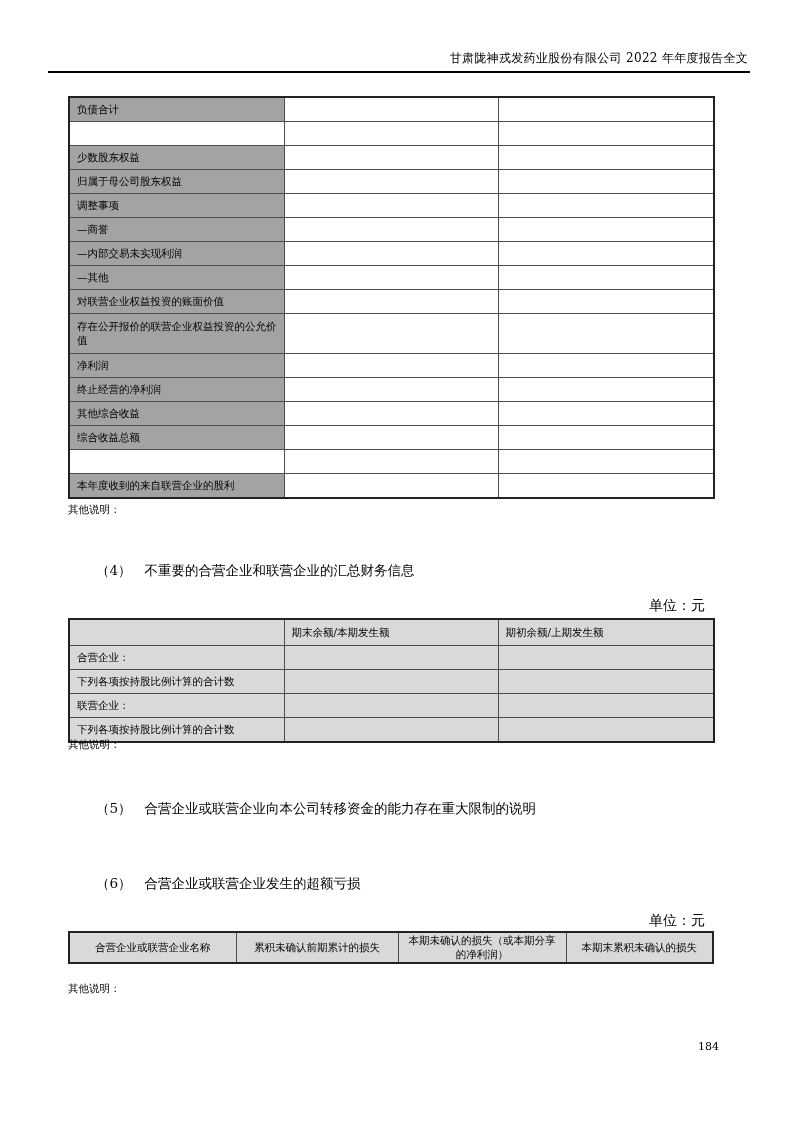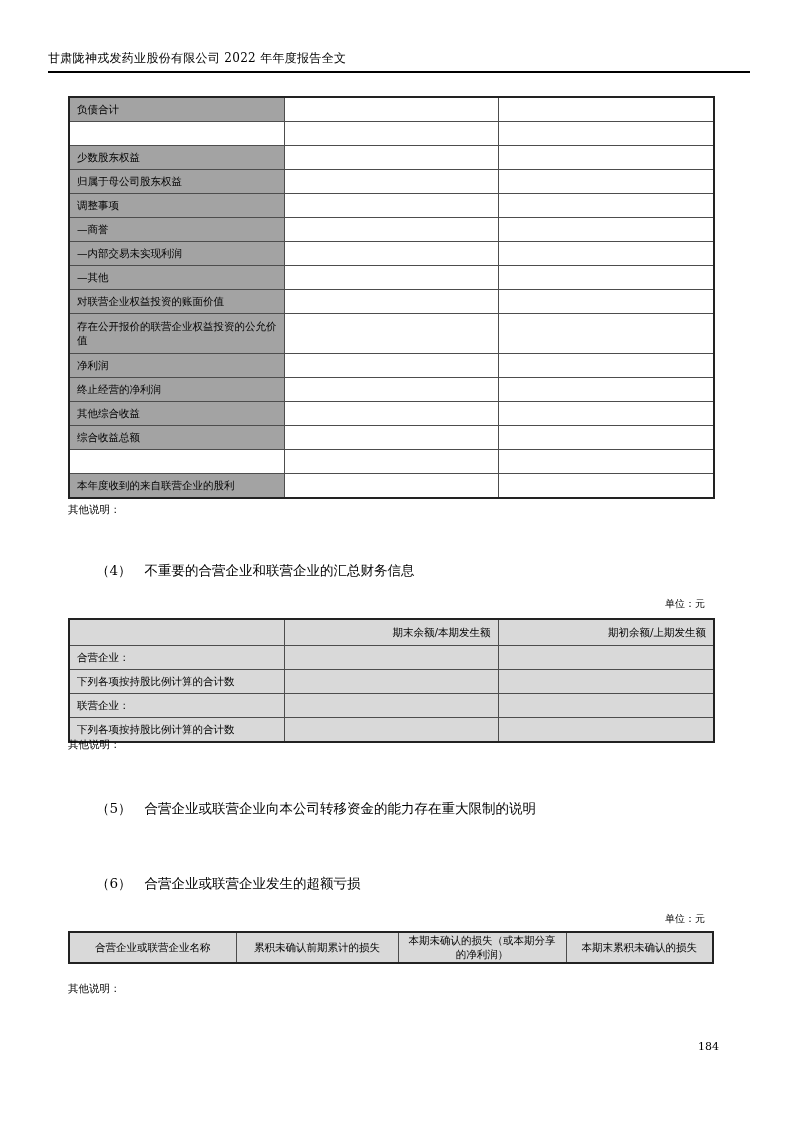--- a/index.html
+++ b/index.html
@@ -11,20 +11,21 @@
     color: #000000;
     font-family: "DejaVu Serif", "Liberation Serif", serif;
     overflow: hidden;
     margin: 0 auto;
   }
 
   
   .doc-header {
     position: absolute;
     top: 50px; left: 48px; width: 700px;
+    text-align: right;
     font-size: 12px;
     letter-spacing: 0.3px;
     white-space: nowrap;
   }
   .header-rule {
     position: absolute;
     top: 71px; left: 48px; width: 702px; height: 2px;
     background: #000000;
   }
 
@@ -46,21 +47,21 @@
     line-height: 1.3;
     overflow: hidden;
   }
   .t1 { top: 96px; }
   .t1 td.lbl { background: #a3a3a3; }
   .t1 tr.blank td.lbl { background: #ffffff; }
   .t1 tr.tall td { height: 37px; }
 
   .t2 { top: 618px; }
   .t2 td { background: #d9d9d9; }
-  .t2 tr.hdr td { height: 23px; text-align: right; margin-left: 40px; }
+  .t2 tr.hdr td { height: 23px; text-align: left; margin-left: 40px; }
 
   .t3 { top: 931px; padding-left: 12px; }
   .t3 td { background: #d9d9d9; text-align: center; height: 40px; padding: 1px 5px; line-height: 1.5; }
 
   
   .note {
     position: absolute;
     left: 68px;
     font-size: 10.5px;
   }
@@ -79,21 +80,21 @@
   .s4 { top: 562px; }
   .s5 { top: 800px; }
   .s6 { top: 875px; }
   .sec-num { margin-right: 13px; }
 
   
   .unit {
     position: absolute;
     left: 68px; width: 637px;
     text-align: right;
-    font-size: 10px;
+    font-size: 14px;
   }
   .u4 { top: 597px; }
   .u6 { top: 912px; }
 
   
   .page-number {
     position: absolute;
     top: 1040px; left: 698px;
     font-size: 11px;
   }

